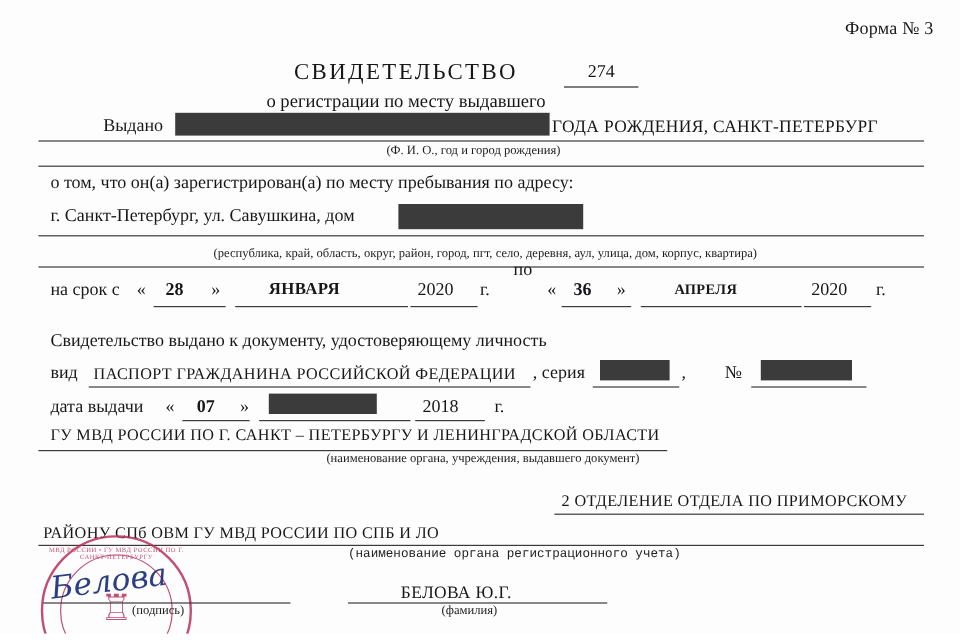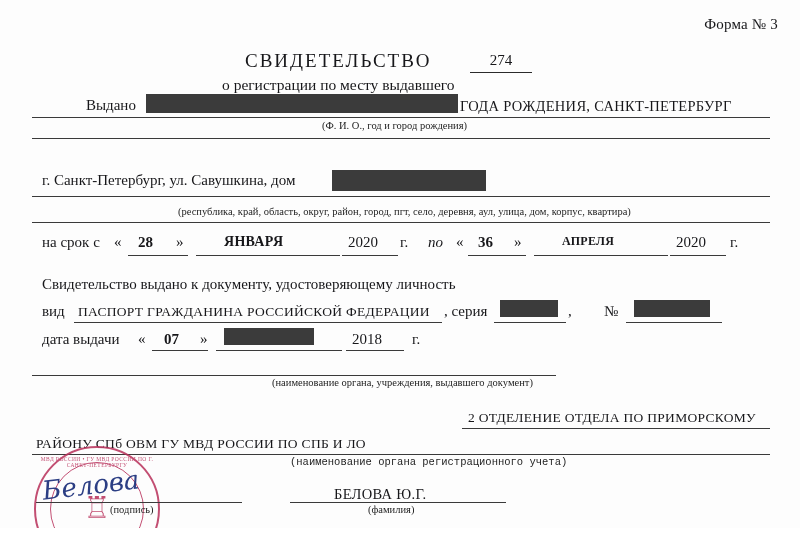--- a/index.html
+++ b/index.html
@@ -157,34 +157,35 @@
   <div class="title-number-line"></div>
   <div class="subtitle">о регистрации по месту выдавшего</div>
 
   <div class="lbl" style="left:86px; top:97px;">Выдано</div>
   <div class="redact" style="left:146px; top:94px; width:312px; height:19px;"></div>
   <div class="lbl caps" style="left:460px; top:98px; font-size:14.5px;">ГОДА РОЖДЕНИЯ, САНКТ-ПЕТЕРБУРГ</div>
   <div class="rule" style="left:32px; top:117px; width:738px;"></div>
   <div class="lbl-sm" style="left:322px; top:120px;">(Ф. И. О., год и город рождения)</div>
   <div class="rule" style="left:32px; top:138px; width:738px;"></div>
 
+  <div class="lbl" style="left:42px; top:145px;">о том, что он(а) зарегистрирован(а) по месту пребывания по адресу:</div>
   <div class="lbl" style="left:42px; top:172px;">г. Санкт-Петербург, ул. Савушкина, дом</div>
   <div class="redact" style="left:332px; top:170px; width:154px; height:21px;"></div>
   <div class="rule" style="left:32px; top:196px; width:738px;"></div>
   <div class="lbl-sm" style="left:178px; top:206px;">(республика, край, область, округ, район, город, пгт, село, деревня, аул, улица, дом, корпус, квартира)</div>
   <div class="rule" style="left:32px; top:222px; width:738px;"></div>
 
   <div class="lbl" style="left:42px; top:234px;">на срок с</div>
   <div class="lbl" style="left:114px; top:234px;">«</div>
   <div class="lbl" style="left:138px; top:234px; font-weight:bold;">28</div>
   <div class="lbl" style="left:176px; top:234px;">»</div>
   <div class="lbl caps" style="left:224px; top:234px; font-weight:bold; font-size:14px;">ЯНВАРЯ</div>
   <div class="lbl" style="left:348px; top:234px;">2020</div>
   <div class="lbl" style="left:400px; top:234px;">г.</div>
-  <div class="lbl" style="left:428px; top:234px;font-style:italic;">по</div>
+  <div class="lbl" style="left:428px; top:217px;">по</div>
   <div class="lbl" style="left:456px; top:234px;">«</div>
   <div class="lbl" style="left:478px; top:234px; font-weight:bold;">36</div>
   <div class="lbl" style="left:514px; top:234px;">»</div>
   <div class="lbl caps" style="left:562px; top:234px; font-weight:bold; font-size:12px;">АПРЕЛЯ</div>
   <div class="lbl" style="left:676px; top:234px;">2020</div>
   <div class="lbl" style="left:730px; top:234px;">г.</div>
   <div class="rule" style="left:128px; top:255px; width:60px;"></div>
   <div class="rule" style="left:196px; top:255px; width:144px;"></div>
   <div class="rule" style="left:342px; top:255px; width:56px;"></div>
   <div class="rule" style="left:468px; top:255px; width:58px;"></div>
@@ -208,20 +209,21 @@
   <div class="lbl" style="left:138px; top:331px;">«</div>
   <div class="lbl" style="left:164px; top:331px; font-weight:bold;">07</div>
   <div class="lbl" style="left:200px; top:331px;">»</div>
   <div class="redact" style="left:224px; top:328px; width:90px; height:17px;"></div>
   <div class="lbl" style="left:352px; top:331px;">2018</div>
   <div class="lbl" style="left:412px; top:331px;">г.</div>
   <div class="rule" style="left:152px; top:350px; width:56px;"></div>
   <div class="rule" style="left:216px; top:350px; width:126px;"></div>
   <div class="rule" style="left:346px; top:350px; width:58px;"></div>
 
+  <div class="lbl caps" style="left:42px; top:355px; font-size:13.5px;">ГУ  МВД  РОССИИ  ПО  Г. САНКТ – ПЕТЕРБУРГУ  И  ЛЕНИНГРАДСКОЙ ОБЛАСТИ</div>
   <div class="rule" style="left:32px; top:375px; width:524px;"></div>
   <div class="lbl-sm" style="left:272px; top:377px;">(наименование органа, учреждения, выдавшего документ)</div>
 
   <div class="lbl caps" style="left:468px; top:410px; font-size:13.5px;">2 ОТДЕЛЕНИЕ ОТДЕЛА  ПО ПРИМОРСКОМУ</div>
   <div class="rule" style="left:462px; top:428px; width:308px;"></div>
   <div class="lbl caps" style="left:36px; top:436px; font-size:13.5px;">РАЙОНУ СПб ОВМ  ГУ  МВД  РОССИИ  ПО СПБ  И  ЛО</div>
   <div class="rule" style="left:32px; top:454px; width:738px;"></div>
   <div class="lbl-sm" style="left:290px; top:456px;font-family:Liberation Mono, monospace;">(наименование органа регистрационного учета)</div>
 
   <div class="stamp">

